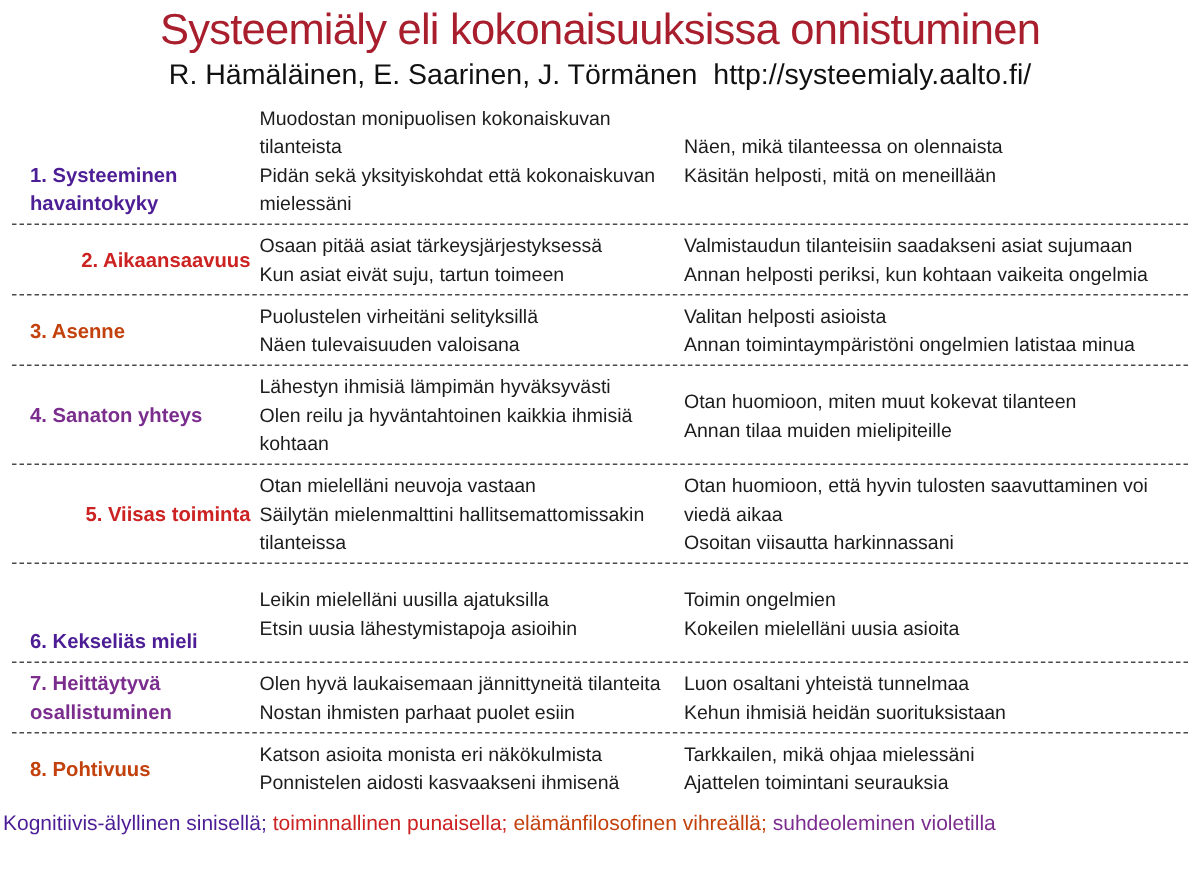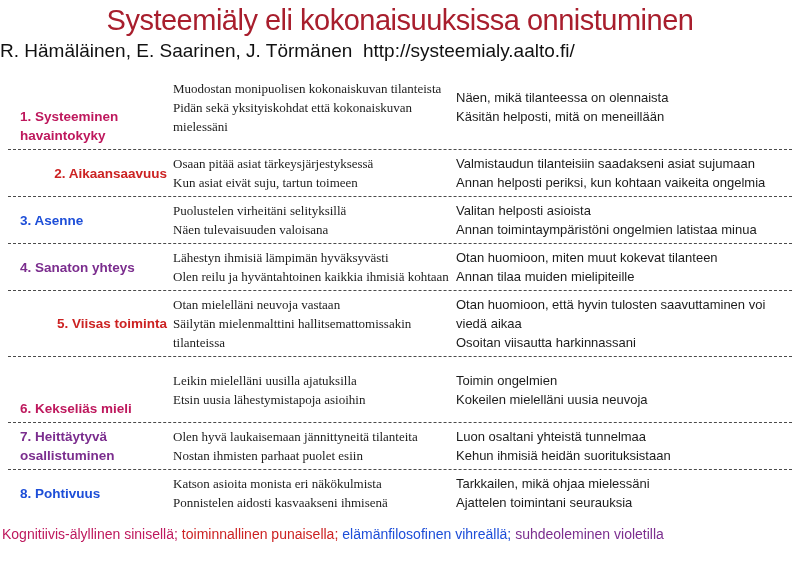--- a/index.html
+++ b/index.html
@@ -17,21 +17,21 @@
   .title {
     text-align: center;
     color: #A81E2D;
     font-size: 29px;
     line-height: 34px;
     margin-top: 3px;
     letter-spacing: -0.5px;
     white-space: nowrap;
   }
   .subtitle {
-    text-align: left;
+    text-align: center;
     color: #111111;
     font-size: 19px;
     line-height: 25px;
     margin-top: 1px;
     white-space: pre;
   }
 
   .table { margin: 2px 8px 0 8px; flex: 1 1 auto; }
 
   .row {
@@ -42,26 +42,26 @@
   }
   .row + .row { border-top: 1.5px dashed #4a4a4a; }
 
   .cell { font-size: 13px; line-height: 19px; }
   .label {
     font-weight: bold;
     font-size: 13.5px;
     padding-left: 12px;
     padding-right: 6px;
   }
-  .mid { padding-right: 6px; font-family: Liberation Serif, serif; }
+  .mid { padding-right: 6px; }
   .right { padding-right: 14px; }
 
-  .blue   { color: #be185d; margin-top: 38px; }
+  .blue   { color: #4c1d95; margin-top: 38px; }
   .red    { color: #CC2222; text-align: right; }
-  .green  { color: #1d4ed8; }
+  .green  { color: #c2410c; }
   .purple { color: #7B2D8E; }
 
   .footer {
     font-size: 14px;
     line-height: 20px;
     padding: 3px 0 0 2px;
     white-space: nowrap;
   }
   .footer span { margin-right: 4px; }
 </style>
@@ -136,21 +136,21 @@
     </div>
 
     <div class="row">
       <div class="cell label blue">6. Kekseliäs mieli</div>
       <div class="cell mid">
         <div>Leikin mielelläni uusilla ajatuksilla</div>
         <div>Etsin uusia lähestymistapoja asioihin</div>
       </div>
       <div class="cell right">
         <div>Toimin ongelmien</div>
-        <div>Kokeilen mielelläni uusia neuvoja</div>
+        <div>Kokeilen mielelläni uusia asioita</div>
       </div>
     </div>
 
     <div class="row">
       <div class="cell label purple">7. Heittäytyvä osallistuminen</div>
       <div class="cell mid">
         <div>Olen hyvä laukaisemaan jännittyneitä tilanteita</div>
         <div>Nostan ihmisten parhaat puolet esiin</div>
       </div>
       <div class="cell right">

